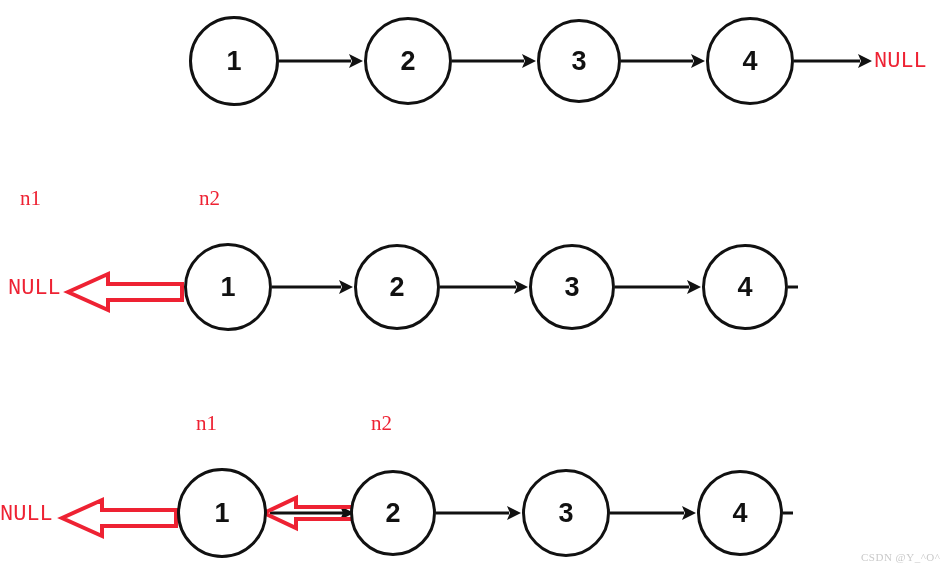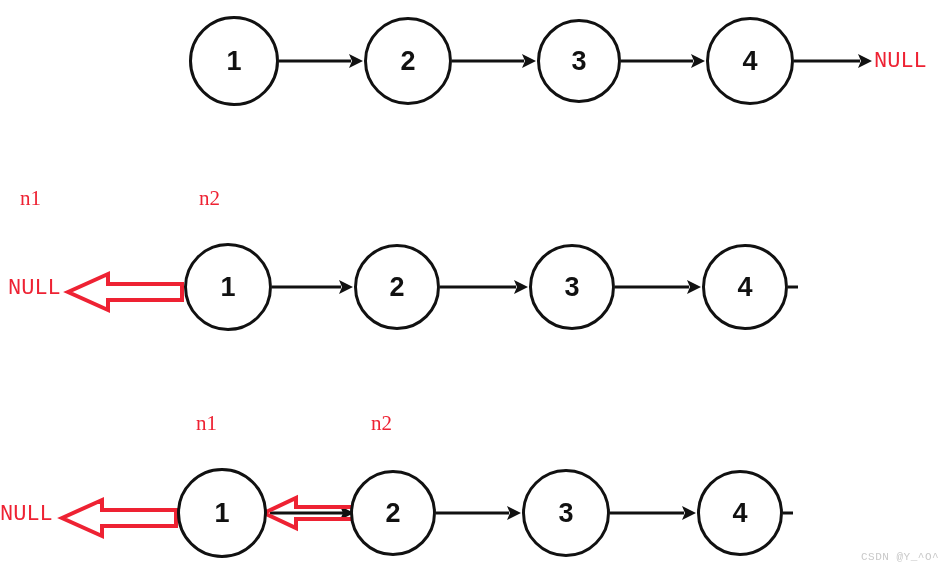--- a/index.html
+++ b/index.html
@@ -47,21 +47,21 @@
     font-size: 22px;
     color: #ee2233;
     white-space: nowrap;
   }
   .edge-svg {
     position: absolute;
     overflow: visible;
   }
   .watermark {
     position: absolute;
-    font-family: Liberation Mono, monospace;
+    font-family: Liberation Serif, serif;
     font-size: 11px;
     color: #c9c9c9;
     letter-spacing: 0.5px;
     white-space: nowrap;
   }
 </style>
 </head>
 <body>
 
 <div id="canvas">

